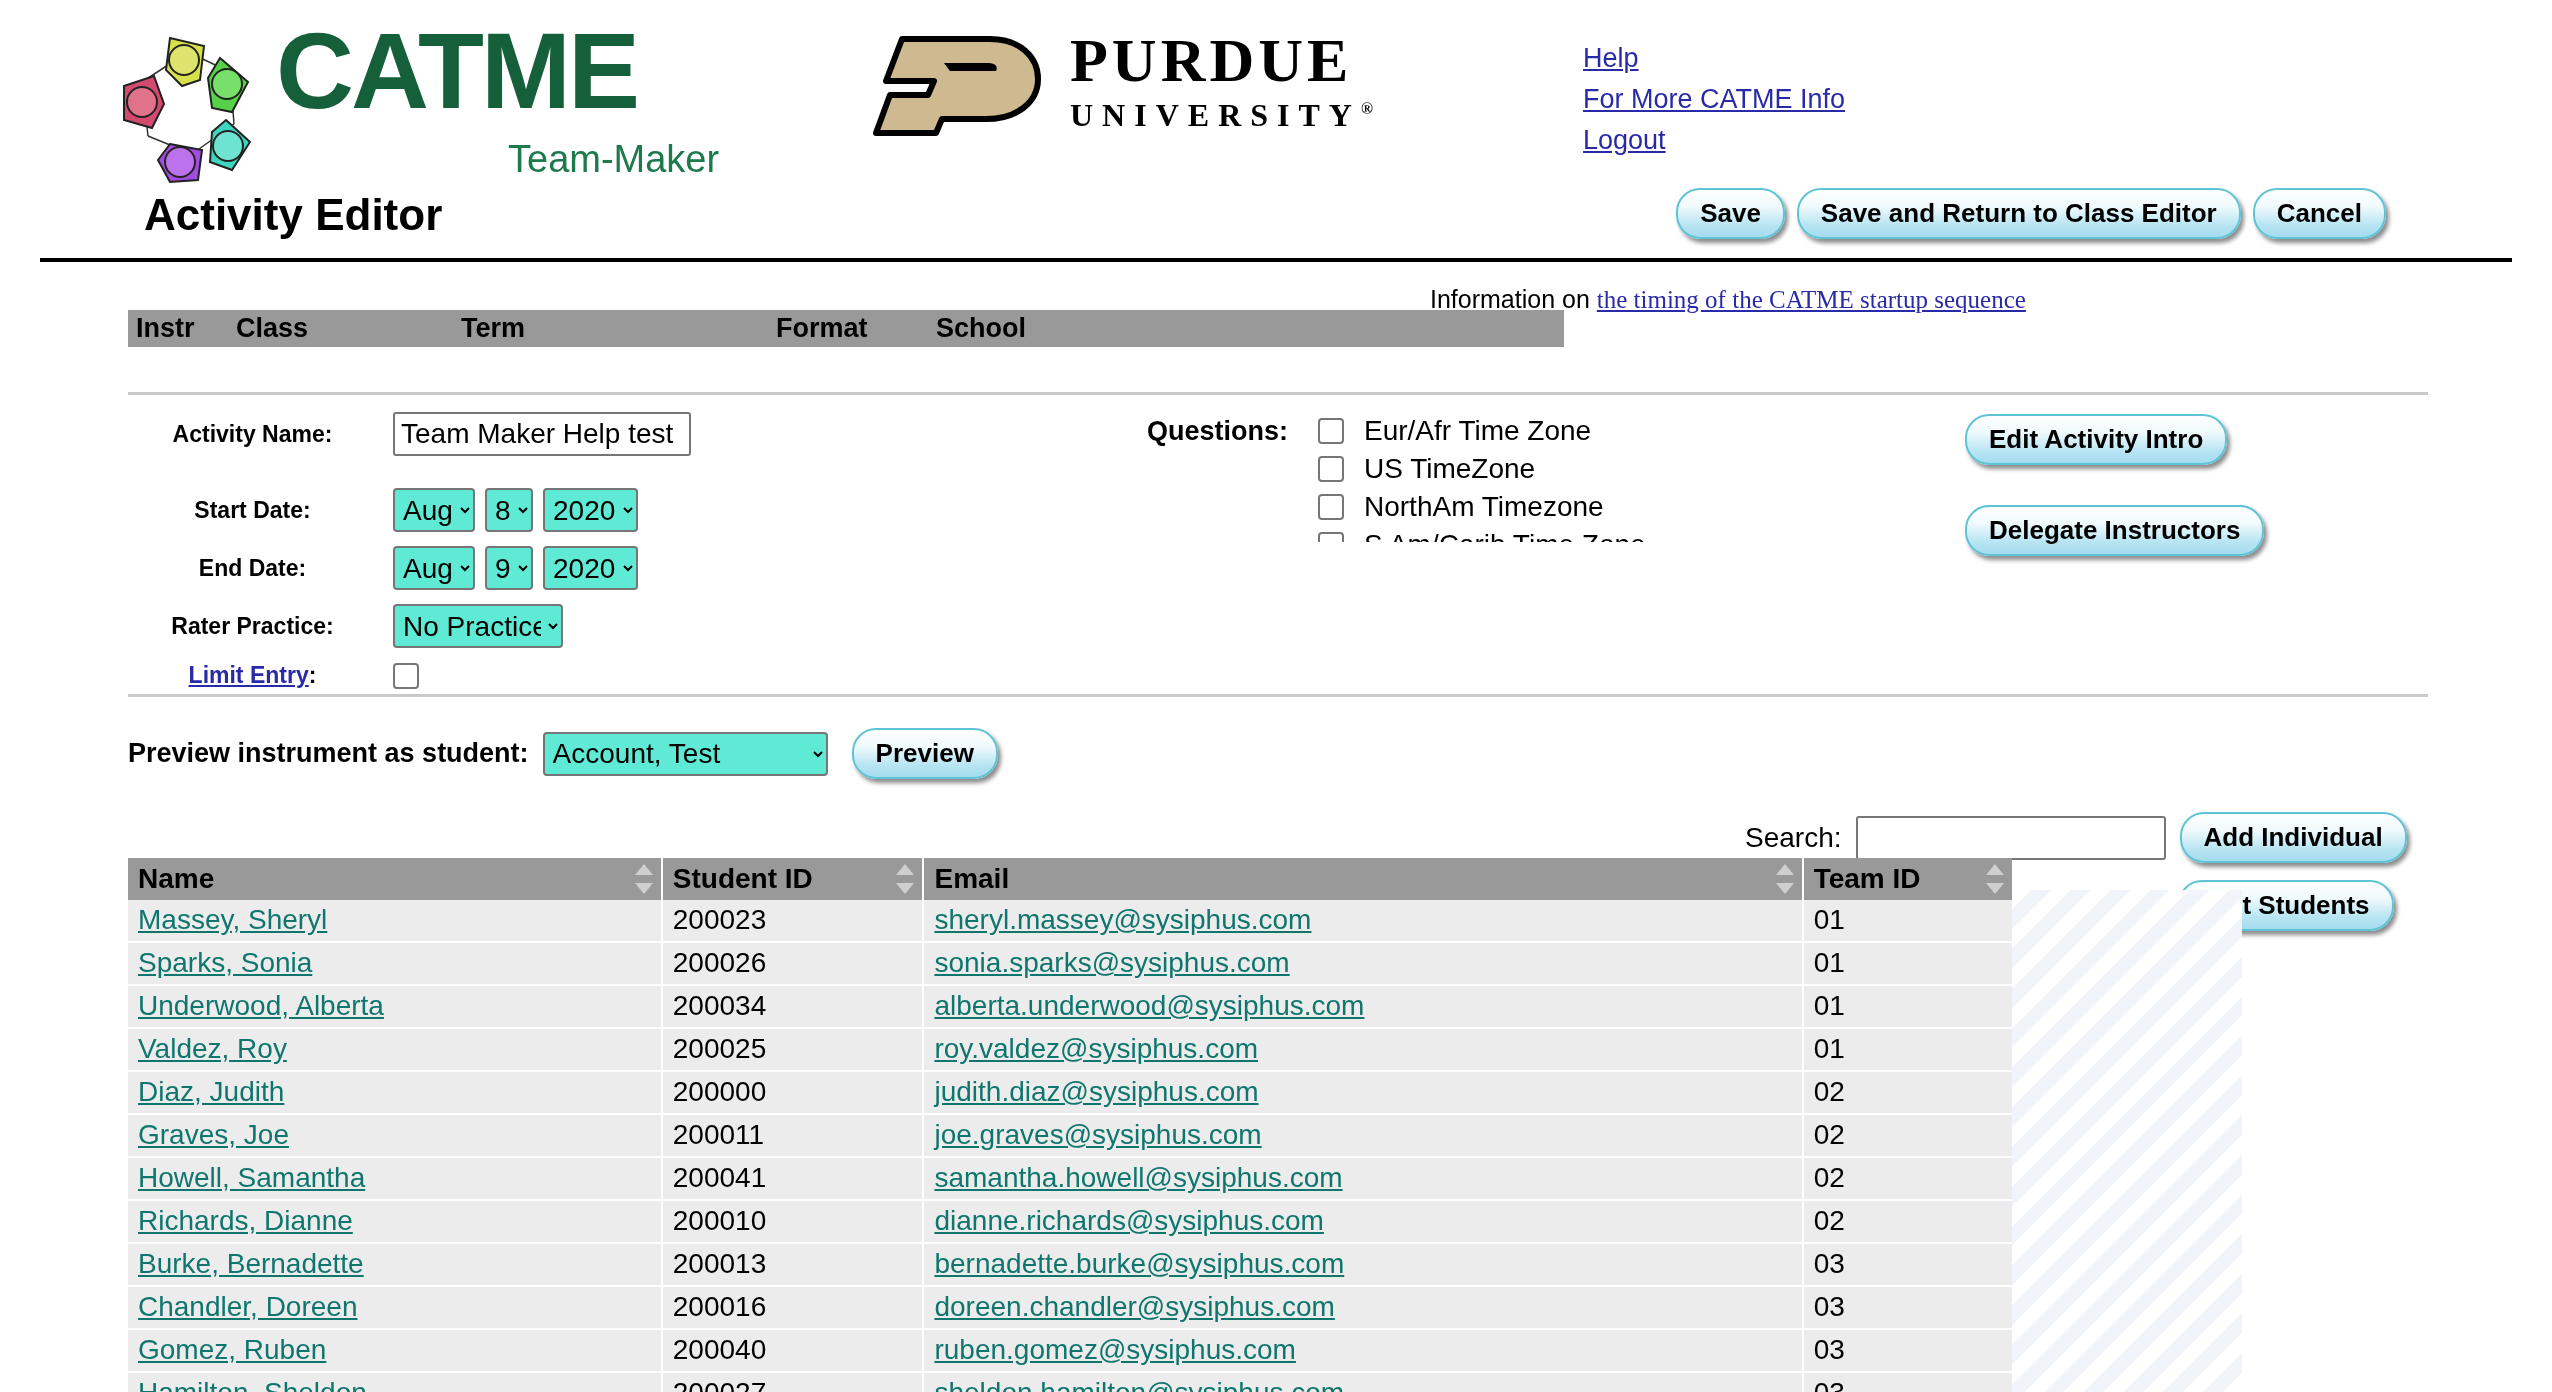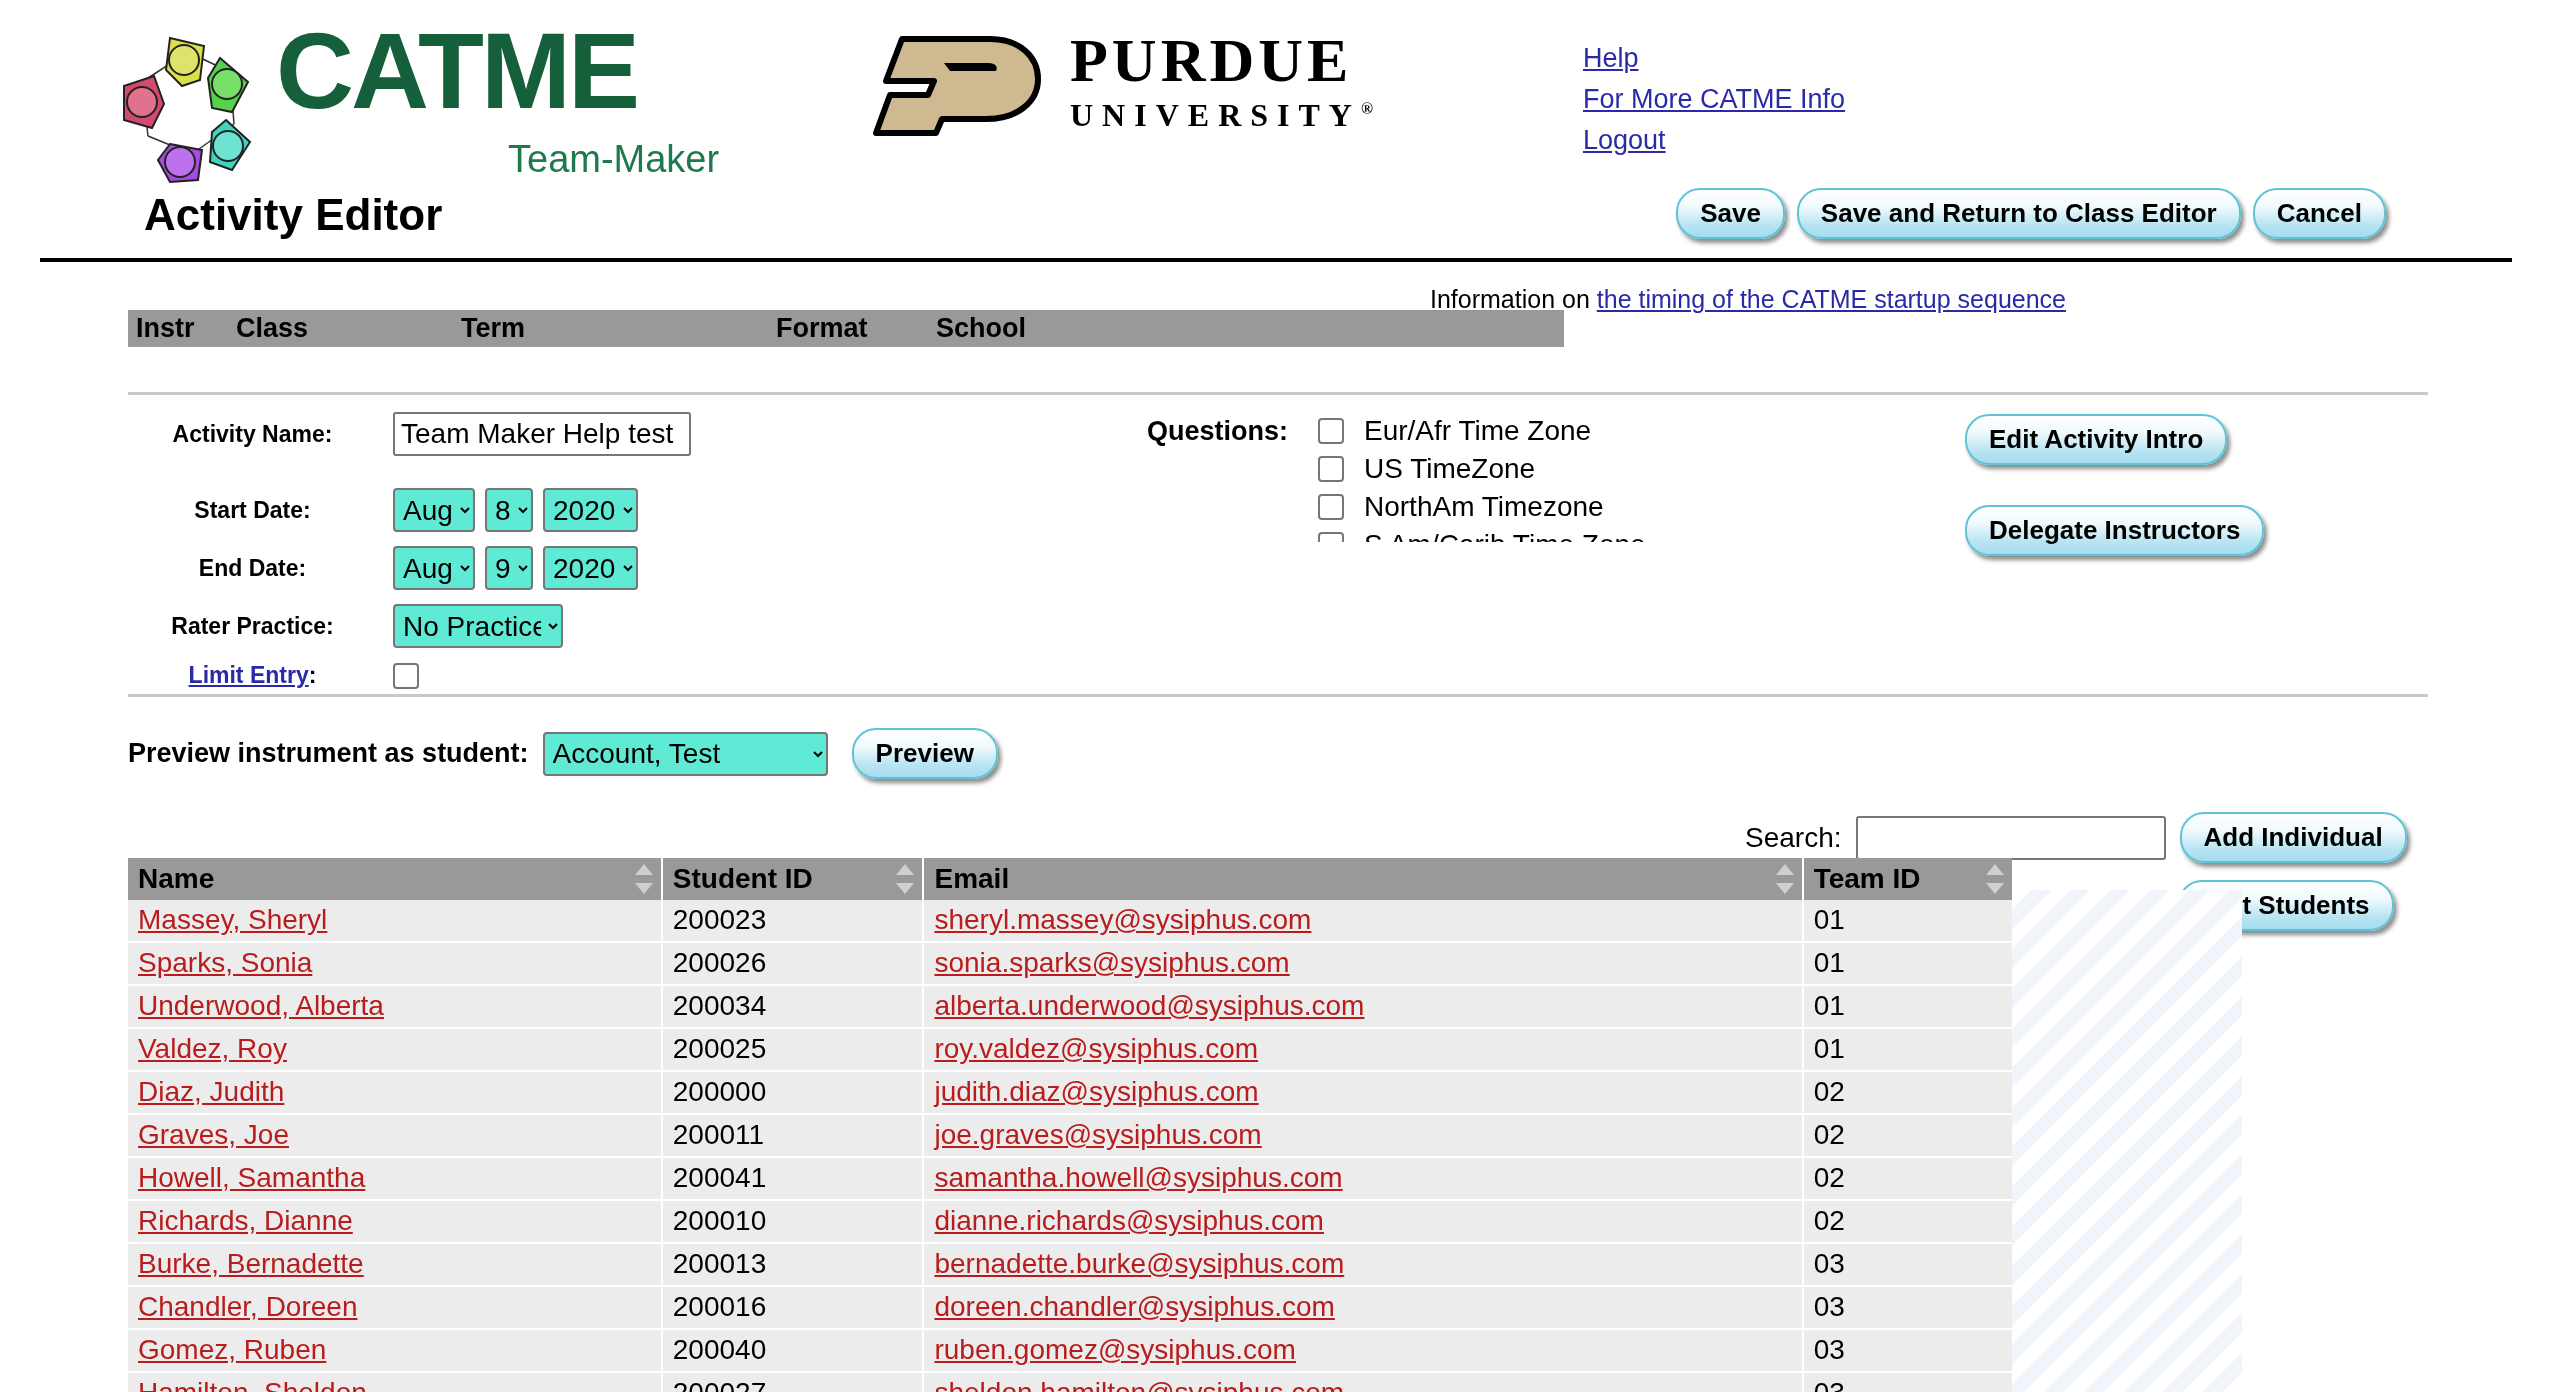--- a/index.html
+++ b/index.html
@@ -75,21 +75,21 @@
     font-weight:bold; font-size:26px; color:#000;
     padding:8px 22px; white-space:nowrap;
     cursor:pointer;
     text-align:center;
   }
 
   #info-line {
     position:absolute; left:1430px; top:285px;
     font-size:25px;
   }
-  #info-line a { color:#2a2aa8; text-decoration:underline; }
+  #info-line a { color:#2a2aa8; text-decoration:underline;font-family:Liberation Serif, serif; }
 
   
   #class-table {
     position:absolute; left:128px; top:310px;
     width:1436px; border-collapse:collapse;
   }
   #class-table th {
     background:#999999; text-align:left; font-weight:bold;
     font-size:27px; padding:3px 0 3px 8px;
   }
@@ -187,21 +187,21 @@
     background:#999999; text-align:left; font-weight:bold; font-size:28px;
     padding:5px 0 5px 10px; position:relative; border-right:2px solid #fff;
   }
   #student-table th:last-child { border-right:none; }
   #student-table td {
     background:#ececec; font-size:28px; padding:4px 0 5px 10px;
     border-bottom:2px solid #ffffff; border-right:2px solid #ffffff;
     white-space:nowrap;
   }
   #student-table td:last-child { border-right:none; }
-  #student-table a { color:#b91c1c; text-decoration:underline;text-align:right; }
+  #student-table a { color:#0f766e; text-decoration:underline;text-align:right; }
 
   .sort-ico {
     position:absolute; right:8px; top:50%; transform:translateY(-50%);
     width:18px; height:30px;
   }
   .sort-ico i {
     display:block; width:0; height:0;
     border-left:9px solid transparent; border-right:9px solid transparent;
     position:absolute; left:0;
   }

